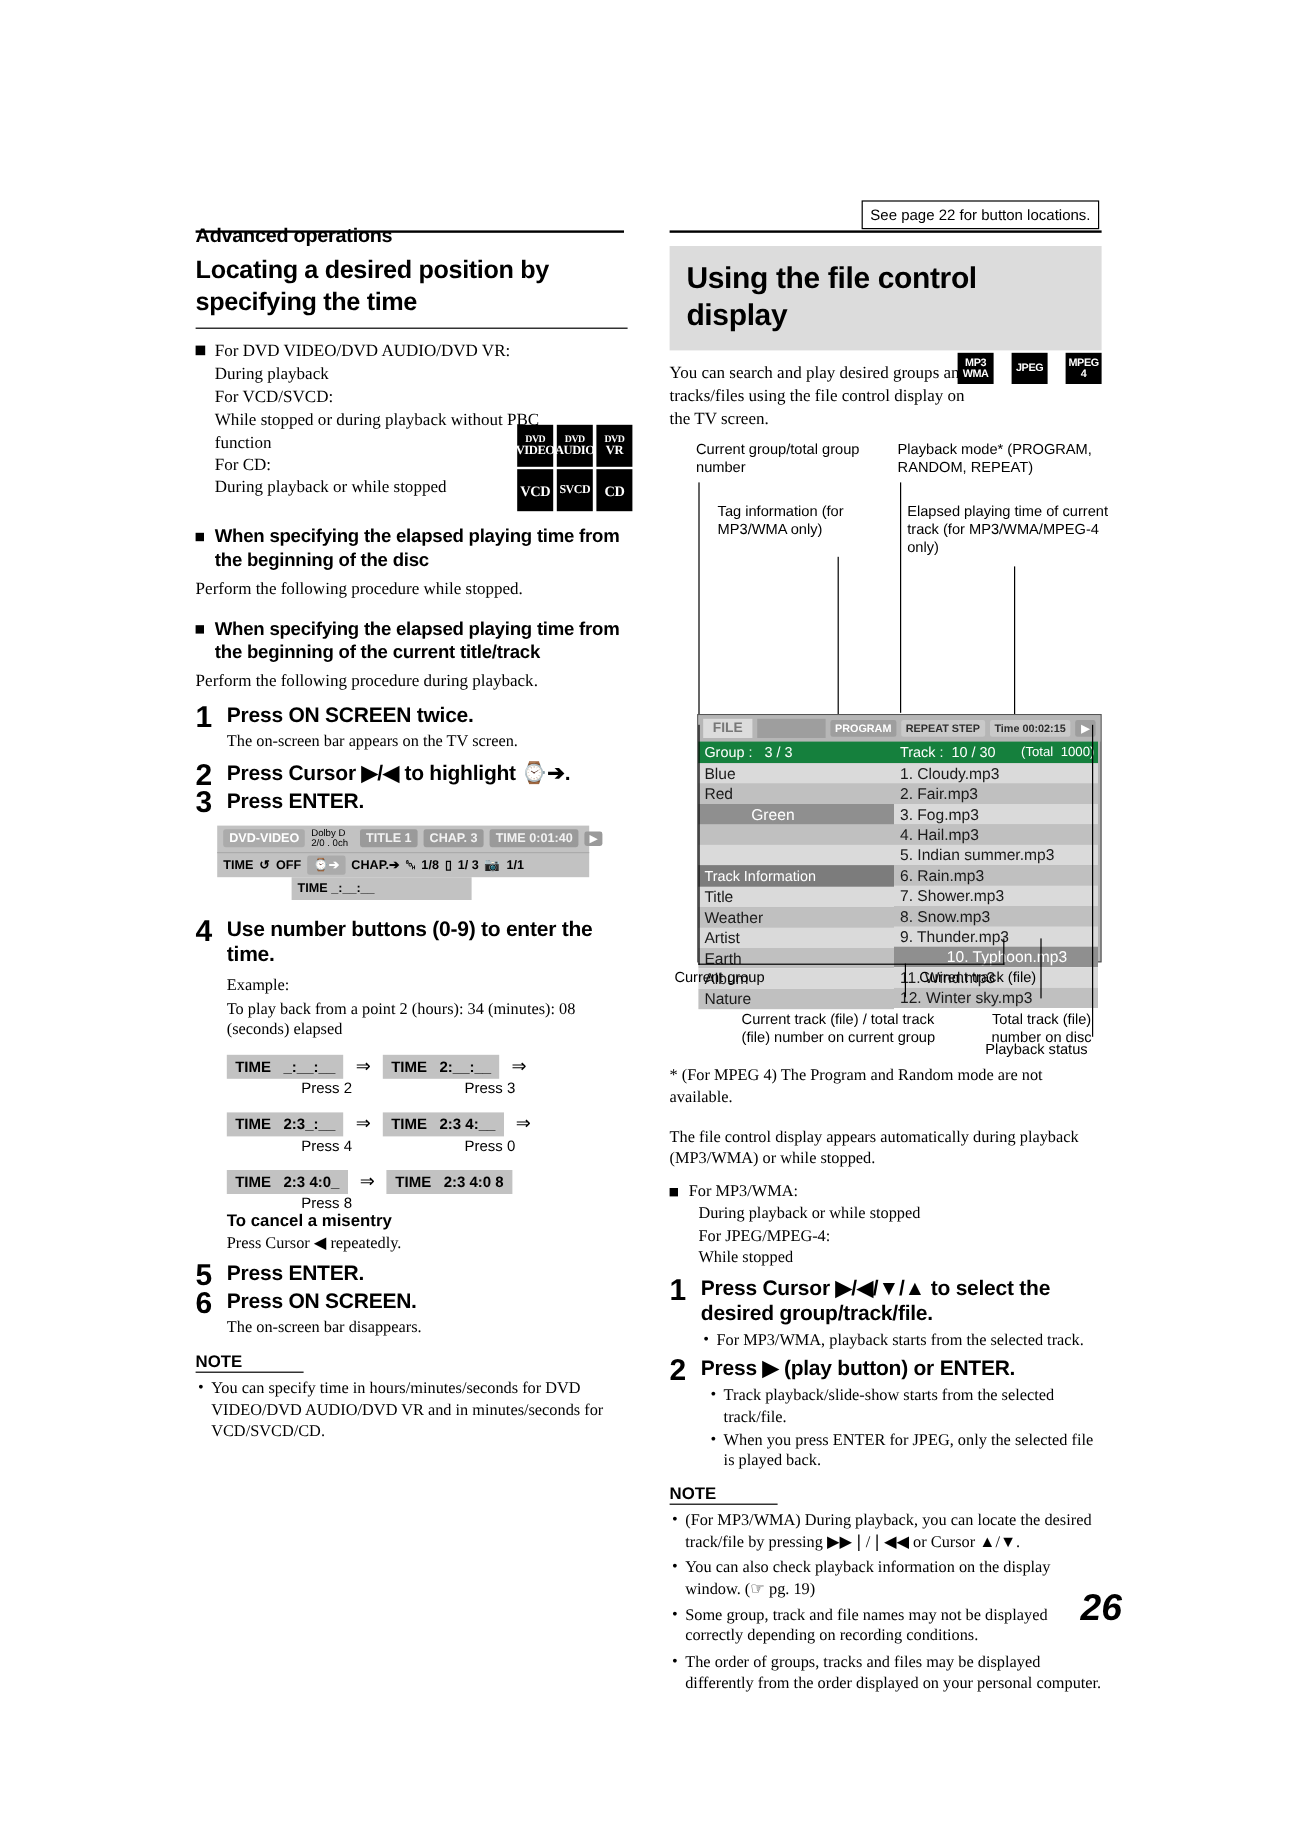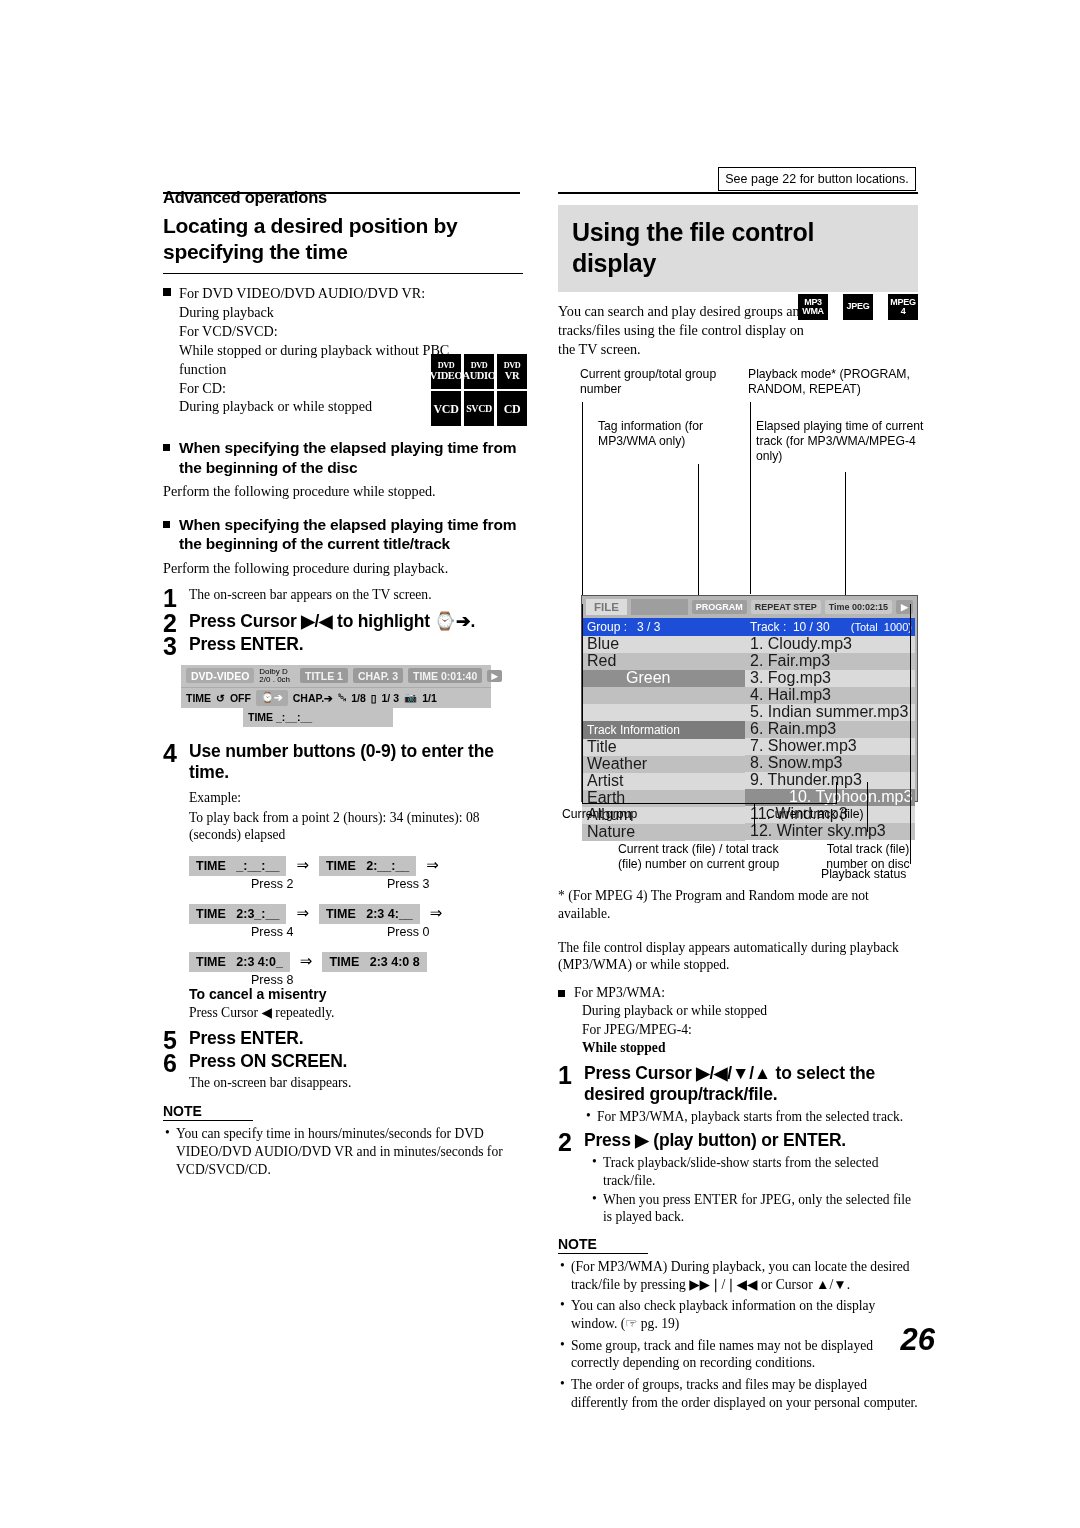--- a/index.html
+++ b/index.html
@@ -306,27 +306,27 @@
     padding: 2px 4px; border-radius: 2px; white-space: nowrap;
   }
   .pill.light { background: #c9c9c9; color: #2e2e2e; }
   .pill.play { background:#9e9e9e; color:#fff; padding: 2px 5px;}
 
   .fcd-body { display: flex; height: 180px; }
   .pane-left { width: 163px; }
   .pane-right { width: 170px; }
 
   .hdr-bar {
-    background: #1d4ed8; color: #fff; font-size: 12px; font-weight: normal;
+    background: #15803d; color: #fff; font-size: 12px; font-weight: normal;
     height: 18px; display: flex; align-items: center; padding-left: 5px;
     white-space: pre;
   }
   .hdr-bar.split { display:flex; justify-content: space-between; padding-right: 3px;}
   .row {
-    height: 17px; font-size: 16px; display: flex; align-items: center;
+    height: 17px; font-size: 13px; display: flex; align-items: center;
     padding-left: 5px; color: #1a1a1a; white-space: nowrap; overflow: hidden; text-align: right;
   }
   .row.a { background: #dadada; }
   .row.b { background: #c0c0c0; }
   .row.sel { background: #8f8f8f; color: #fff; padding-left: 44px; }
   .row.blank { background: #c0c0c0; }
   .ti-hdr {
     background: #7c7c7c; color: #fff; font-size: 12px;
     height: 18px; display:flex; align-items:center; padding-left:5px;
   }
@@ -406,20 +406,21 @@
     <div class="body-txt">Perform the following procedure while stopped.</div>
 
     <div class="bullet-block" style="margin-top:14px;">
       <span class="sq-bullet sm"></span>
       <h3 class="sub-head">When specifying the elapsed playing time from the beginning of the current title/track</h3>
     </div>
     <div class="body-txt">Perform the following procedure during playback.</div>
 
     <div class="step">
       <span class="step-num">1</span>
+      <div class="step-head">Press ON SCREEN twice.</div>
       <div class="step-sub">The on-screen bar appears on the TV screen.</div>
     </div>
     <div class="step" style="margin-top:7px;">
       <span class="step-num">2</span>
       <div class="step-head">Press Cursor ▶/◀ to highlight ⌚➔.</div>
     </div>
     <div class="step" style="margin-top:2px;">
       <span class="step-num">3</span>
       <div class="step-head">Press ENTER.</div>
     </div>
@@ -608,21 +609,21 @@
     </div>
 
     <div class="footnote" style="margin-top:-10px;">* (For MPEG 4) The Program and Random mode are not available.</div>
     <div class="footnote" style="margin-top:16px;">The file control display appears automatically during playback (MP3/WMA) or while stopped.</div>
 
     <div class="bullet-block" style="margin-top:10px; font-size:13.6px;">
       <span class="sq-bullet sm"></span>
       <div>For MP3/WMA:</div>
       <div style="padding-left:8px;">During playback or while stopped</div>
       <div style="padding-left:8px;">For JPEG/MPEG-4:</div>
-      <div style="padding-left:8px;font-weight:bold;">While stopped</div>
+      <div style="padding-left:8px;">While stopped</div>
     </div>
 
     <div class="step" style="margin-top:6px;">
       <span class="step-num">1</span>
       <div class="step-head">Press Cursor ▶/◀/▼/▲ to select the desired group/track/file.</div>
       <div class="note-item" style="margin-top:3px;">
         <span class="dot">•</span>
         <span>For MP3/WMA, playback starts from the selected track.</span>
       </div>
     </div>

